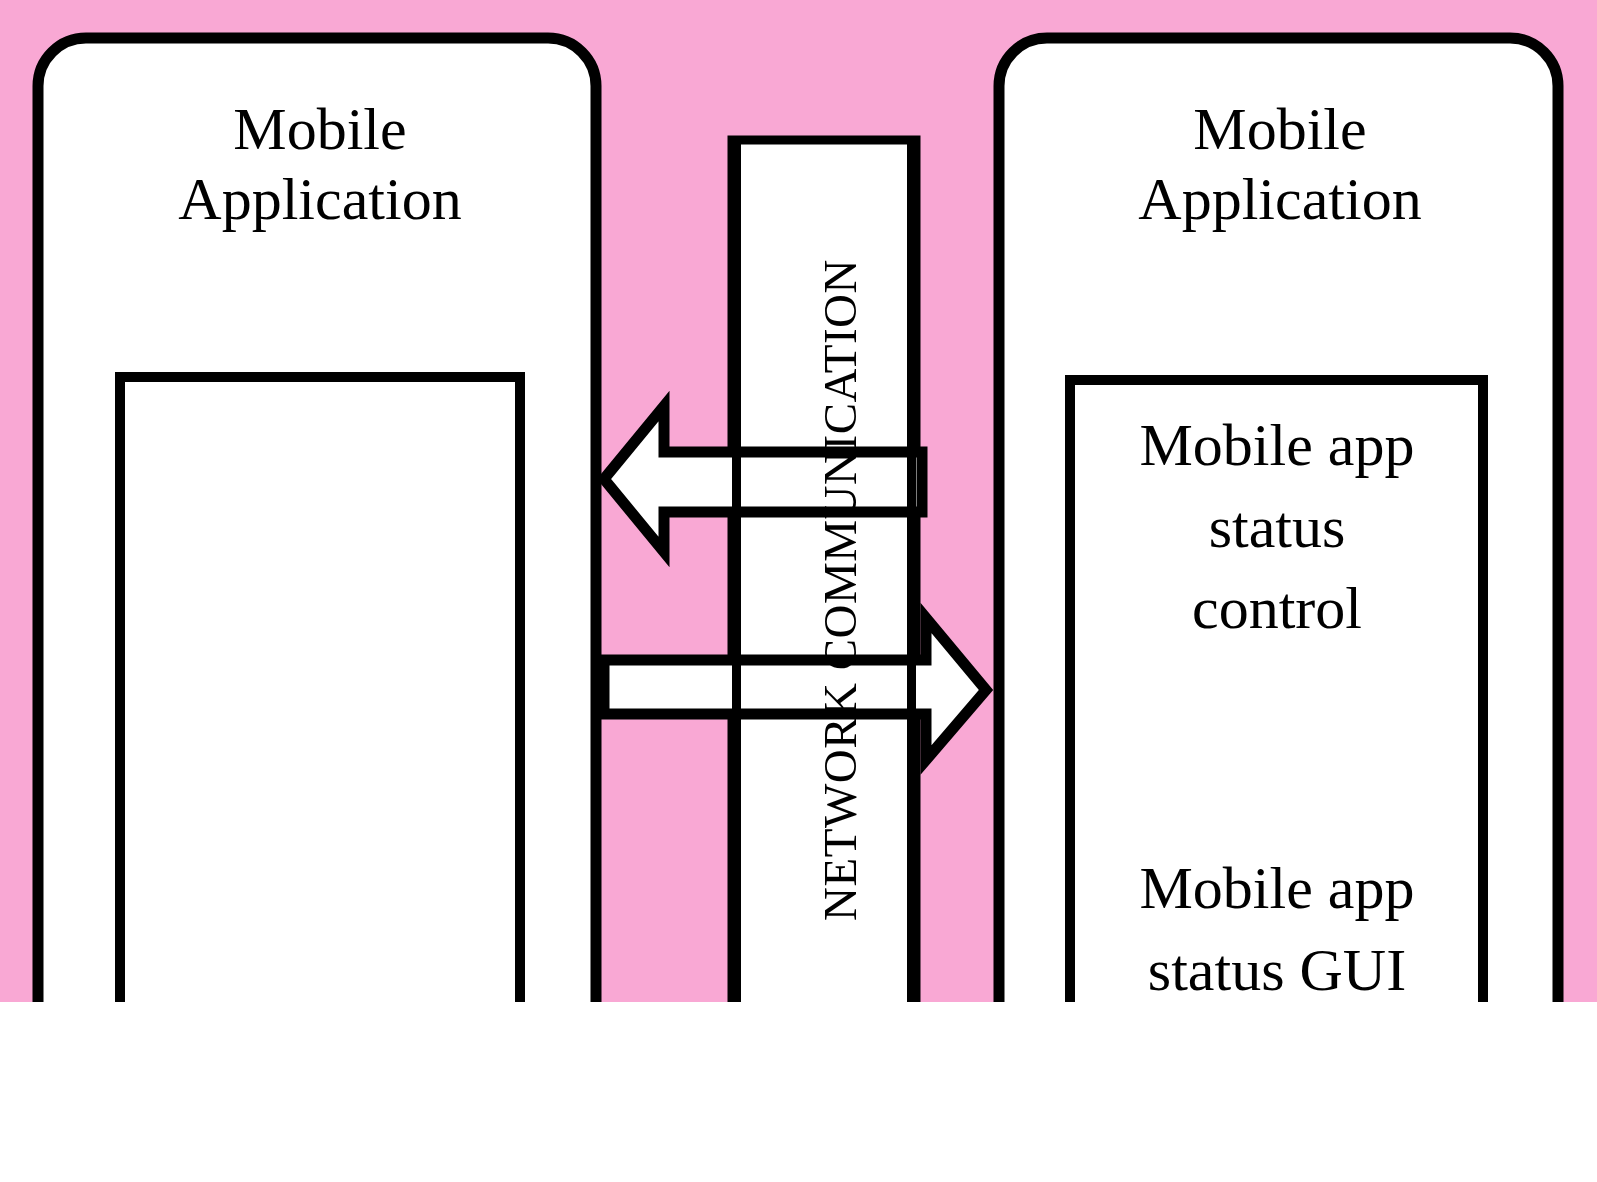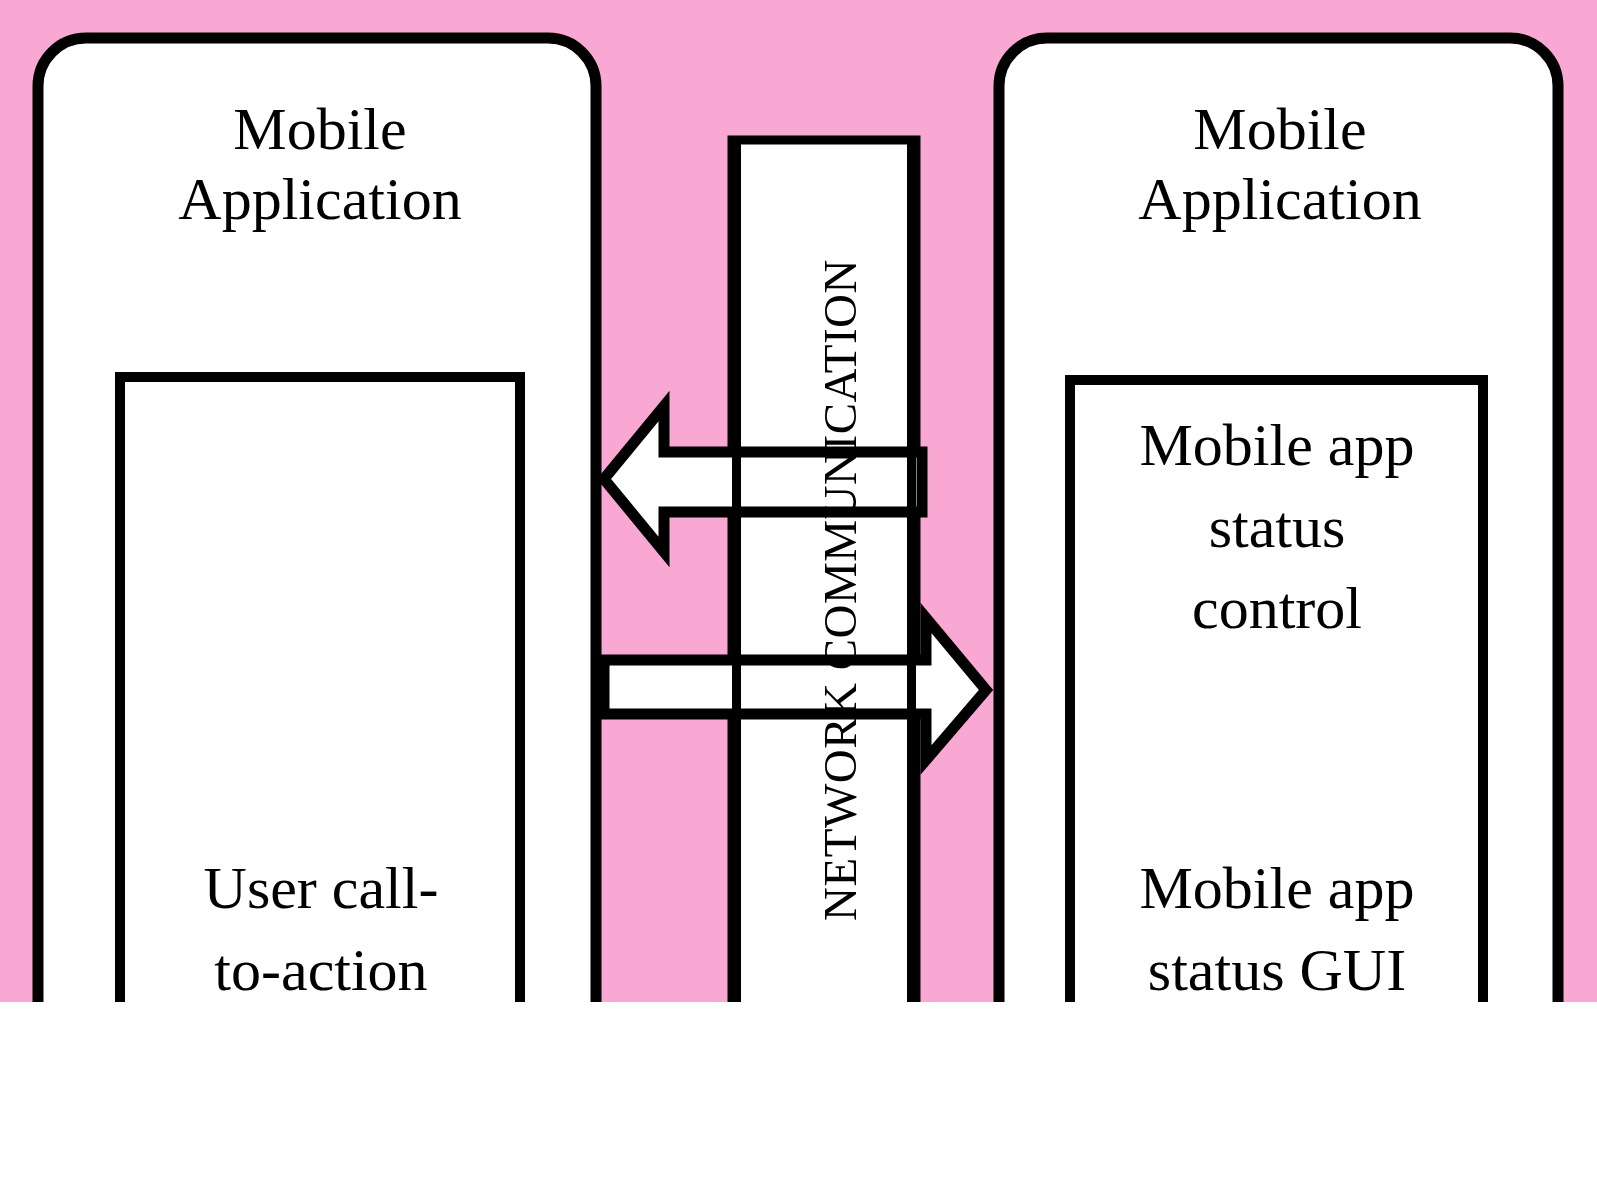--- a/index.html
+++ b/index.html
@@ -129,22 +129,20 @@
     <line x1="911.5" y1="140" x2="911.5" y2="1058" stroke="#000000" stroke-width="9"></line>
   </svg>
 
   <div class="txt" id="mobile-panel-title">Mobile
 Application</div>
 
   <div class="txt" id="desktop-panel-title">Mobile
 Application</div>
 
 
-  <div class="txt" id="user-call-to-action-label">User call-
-to-action</div>
 
   <div class="txt" id="mobile-app-status-control-label">Mobile app
 status
 control</div>
 
   <div class="txt" id="mobile-app-status-gui-label">Mobile app
 status GUI</div>
 
   <div class="txt" id="network-communication-label">NETWORK COMMUNICATION</div>
 

